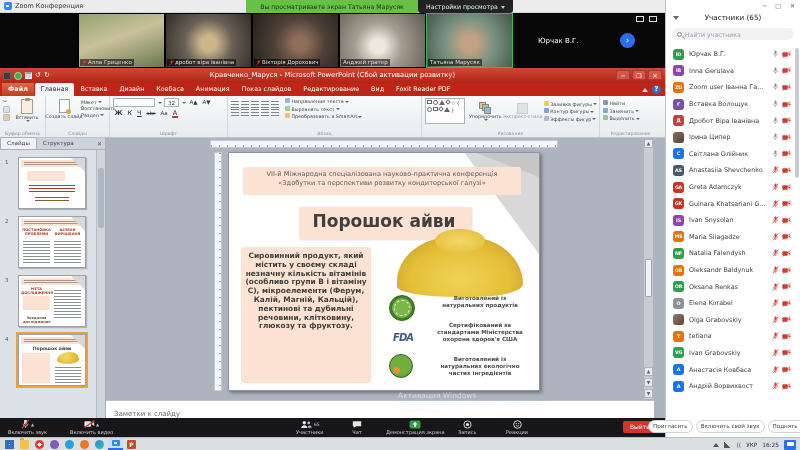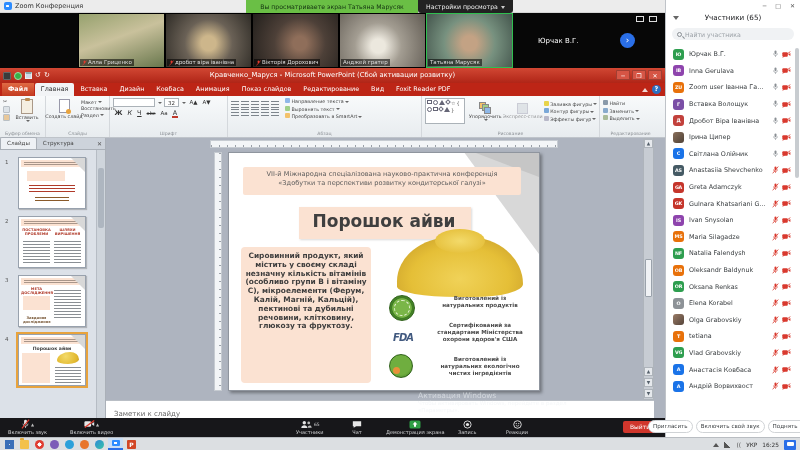--- a/index.html
+++ b/index.html
@@ -141,21 +141,21 @@
   #badge-eco::after{content:"";position:absolute;left:3px;bottom:3px;width:7px;height:7px;border-radius:50%;background:#e8913a;}
   .caption{position:absolute;left:204px;width:94px;font-size:5.6px;font-weight:bold;line-height:7px;color:#4a4a4a;text-align:center;}
   #cap1{top:142px;} #cap2{top:169px;} #cap3{top:203px;}
 
   #editor-scroll{position:absolute;right:0;top:0;width:11px;height:262px;background:#c7ccd3;border:1px solid #aeb4bb;}
   .sc-btn{position:absolute;left:0;width:9px;height:9px;background:#e6e9ed;border:1px solid #aeb4bb;font-size:4.5px;color:#55606b;text-align:center;line-height:8px;}
   #editor-scroll .sc-thumb{position:absolute;left:1px;width:7px;top:120px;height:38px;background:#f0f2f5;border:1px solid #9aa2ab;border-radius:1px;}
   #notes-bar{position:absolute;left:0;bottom:0;width:548px;height:18px;background:#fff;border-top:1px solid #b9bec5;}
   #notes-bar span{font-size:7px;color:#666;line-height:18px;padding-left:8px;display:inline-block;}
 
-  #watermark{position:absolute;left:398px;top:323px;width:180px;color:rgba(238,241,245,.6);pointer-events:none;margin-left:20px;}
+  #watermark{position:absolute;left:398px;top:323px;width:180px;color:rgba(238,241,245,.6);pointer-events:none;}
   #watermark .w1{font-size:7.5px;}
   #watermark .w2{font-size:5.5px;line-height:7px;}
 
   
   #zoom-toolbar{position:absolute;left:0;top:418px;width:665px;height:19px;background:#17171a;}
   .zb{position:absolute;top:1px;display:flex;flex-direction:column;align-items:center;color:#cfd0d2;}
   .zb .lbl{font-size:5px;line-height:6px;white-space:nowrap;}
   .zb .ico{height:10px;display:flex;align-items:center;gap:1px;}
   .count{font-size:4.5px;color:#cfd0d2;vertical-align:top;margin-left:1px;}
   #btn-leave{position:absolute;right:8px;top:3px;width:34px;height:12px;background:#d0362c;color:#fff;border-radius:2px;
@@ -989,21 +989,21 @@
             <rect x="0.5" y="1.5" width="8.5" height="7" rx="1.5" fill="currentColor"></rect>
             <path d="M9.5 5 13 2.5v5z" fill="currentColor"></path>
             <line x1="1" y1="9.5" x2="13" y2="0.5" stroke="currentColor" stroke-width="1.3"></line>
           </svg>
         </span>
       </div>
       <div class="prow">
         <span class="pava" style="background: rgb(46, 158, 79);">
           <span>VG</span>
         </span>
-        <span class="pname">Vlad Grabovskiy</span>
+        <span class="pname">Ivan Grabovskiy</span>
         <span class="picons" data-mic="off">
           <svg class="p-mic" width="7" height="8" viewBox="0 0 10 12">
             <rect x="3.5" y="0.8" width="3" height="5.4" rx="1.5" fill="currentColor"></rect>
             <path d="M2 5.2a3 3 0 0 0 6 0" fill="none" stroke="currentColor" stroke-width="0.9"></path>
             <line x1="5" y1="8.2" x2="5" y2="10.5" stroke="currentColor" stroke-width="0.9"></line>
             <line class="mic-slash" x1="0.8" y1="11" x2="9.2" y2="0.8" stroke="currentColor" stroke-width="1.2"></line>
           </svg>
           <svg class="p-cam" width="9" height="7" viewBox="0 0 14 10">
             <rect x="0.5" y="1.5" width="8.5" height="7" rx="1.5" fill="currentColor"></rect>
             <path d="M9.5 5 13 2.5v5z" fill="currentColor"></path>

